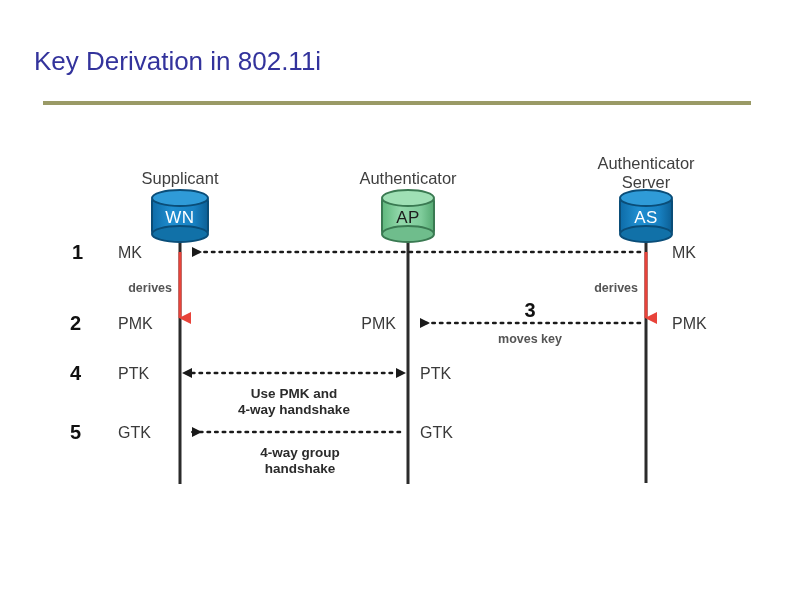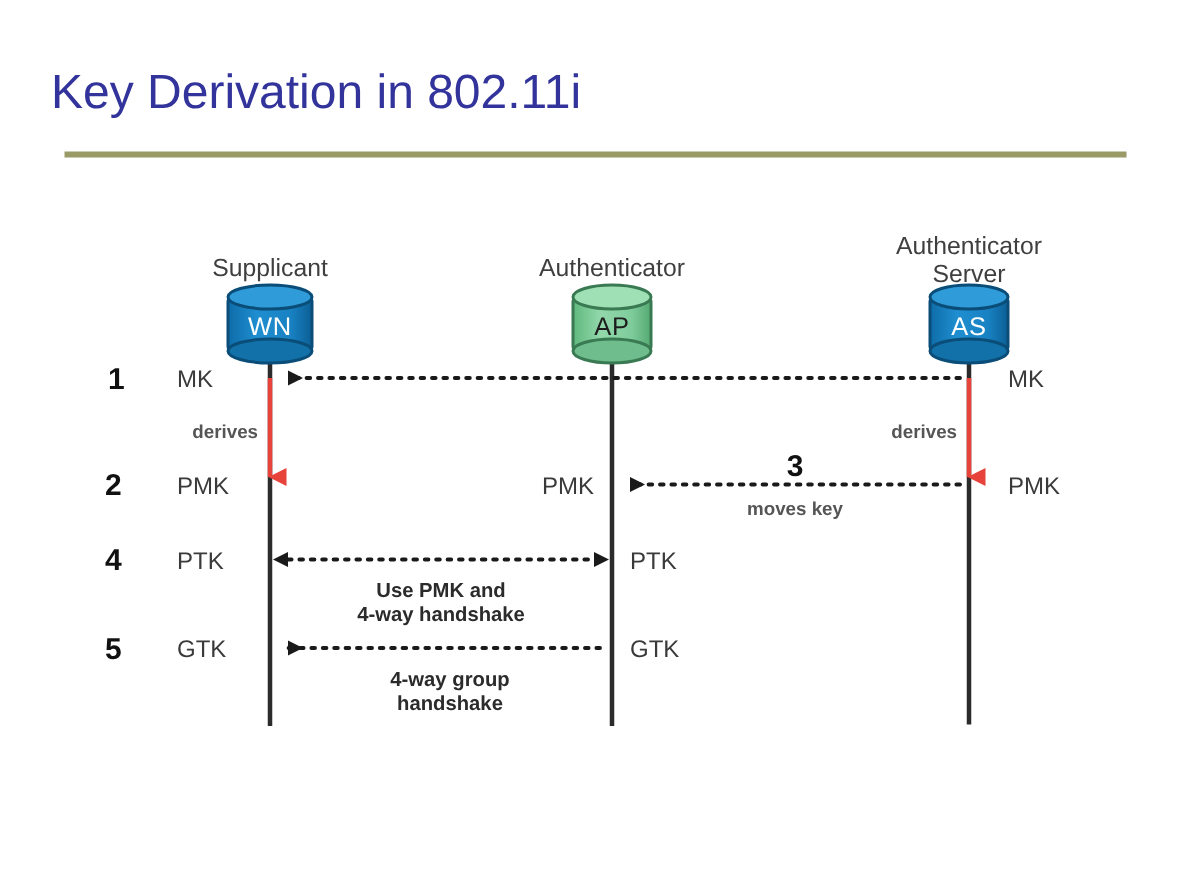--- a/index.html
+++ b/index.html
@@ -18,21 +18,21 @@
     position: absolute;
     inset: 0;
     background: #ffffff;
   }
 
   
   .slide-title {
     position: absolute;
     left: 34px;
     top: 38px;
-    font-size: 32px;
+    font-size: 26px;
     line-height: 46px;
     color: #33339c;
     font-family: "Liberation Sans", sans-serif;
     font-weight: 400;
     letter-spacing: 0px;
     white-space: nowrap;
   }
   .title-rule {
     position: absolute;
     left: 43px;

